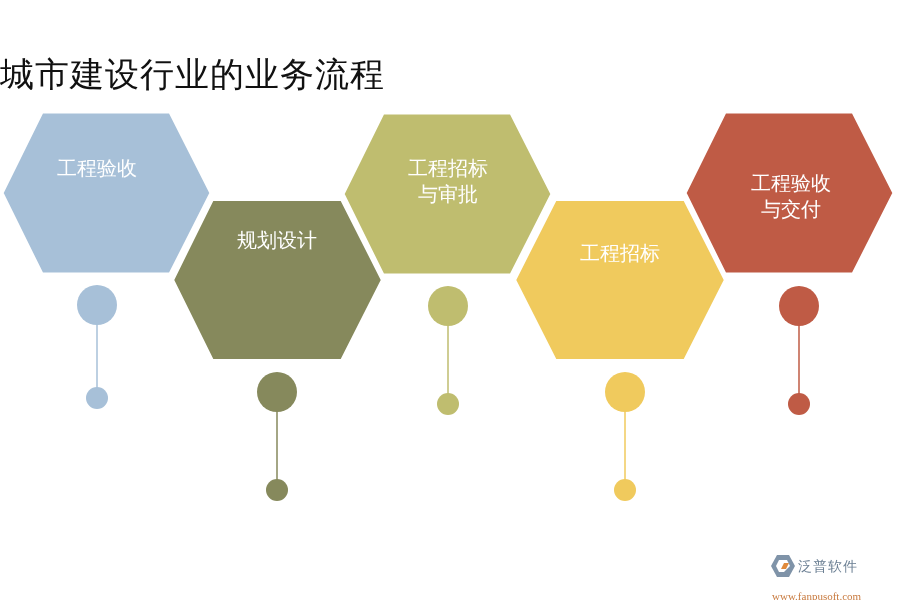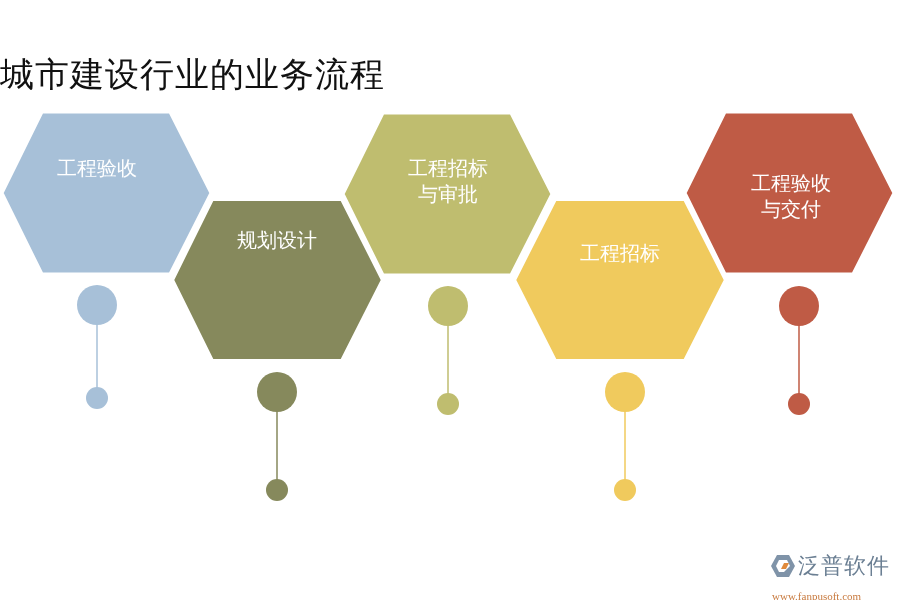--- a/index.html
+++ b/index.html
@@ -54,21 +54,21 @@
       position: absolute;
       left: 2px;
       top: 2px;
       width: 26px;
       height: 24px;
     }
     .logo-name {
       position: absolute;
       left: 30px;
       top: 0px;
-      font-size: 22px;
+      font-size: 14px;
       line-height: 28px;
       color: #6b7f93;
       font-family: "DejaVu Sans", "Liberation Sans", sans-serif;
       letter-spacing: 1px;
     }
     .logo-url {
       position: absolute;
       left: 4px;
       top: 37px;
       font-size: 11px;

